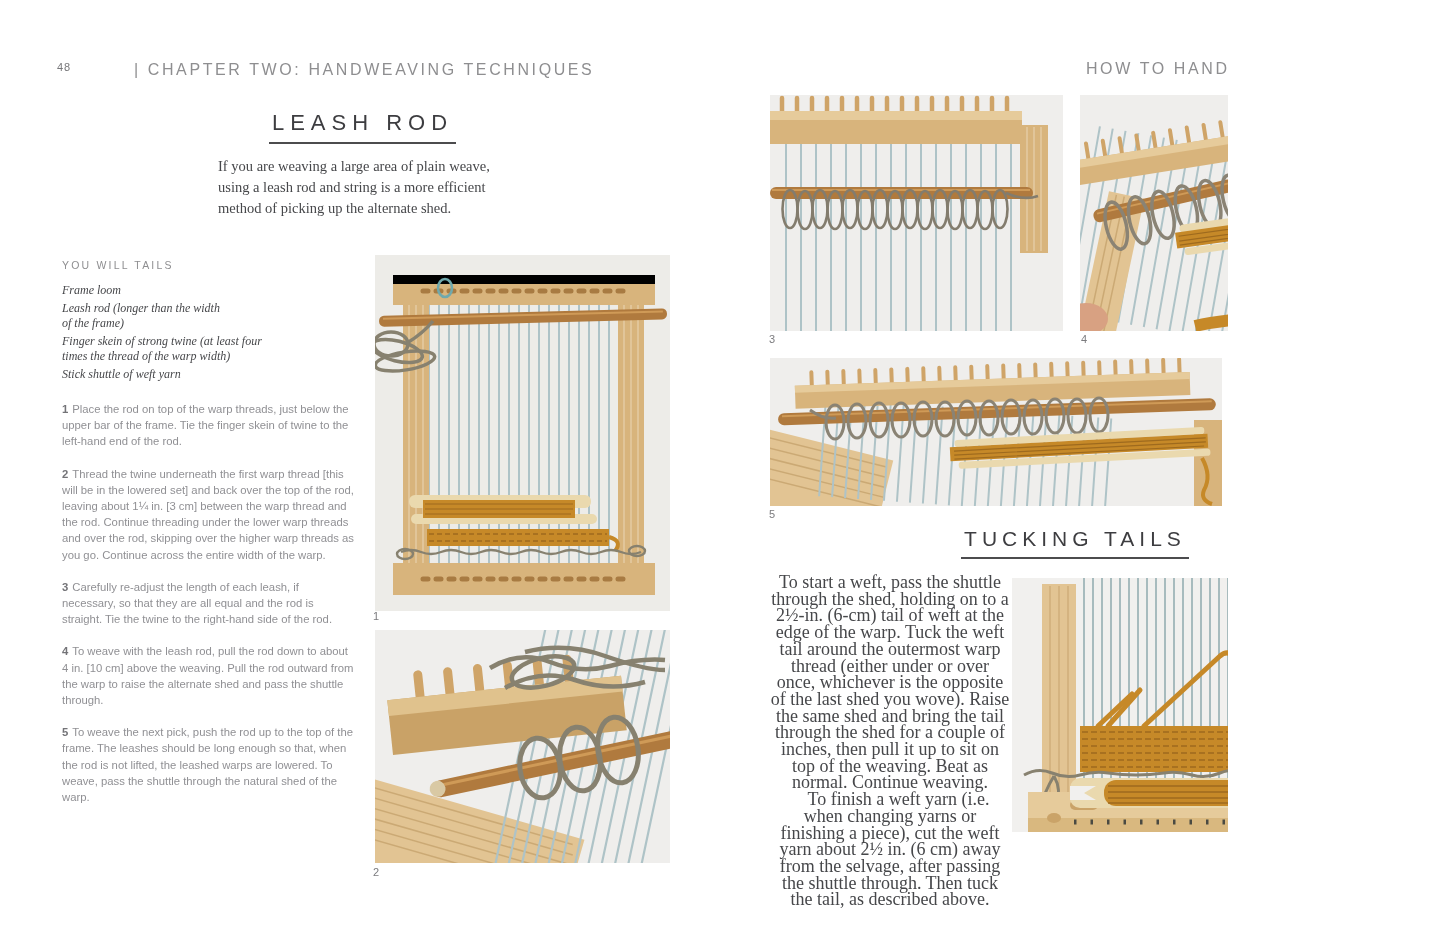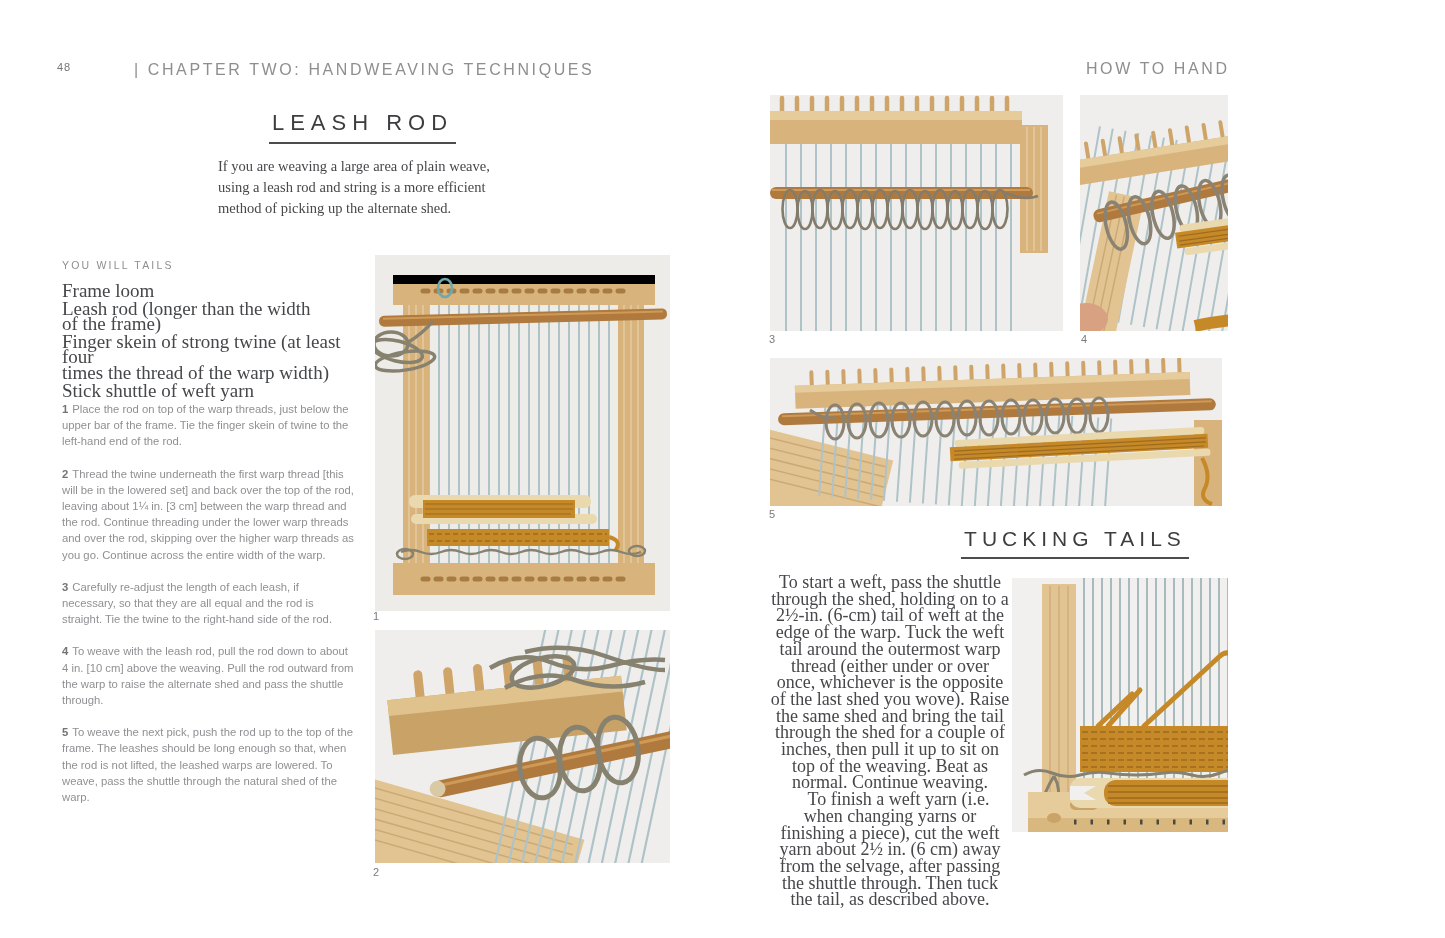--- a/index.html
+++ b/index.html
@@ -7,21 +7,21 @@
           font-family:"Liberation Sans",sans-serif;}
   .abs{position:absolute;}
   .runhead{font-size:16px;letter-spacing:2.6px;color:#8e8e90;white-space:nowrap;}
   .pagenum{font-size:11px;letter-spacing:1px;color:#77777a;}
   .sec-title{text-align:center;}
   .sec-title span{display:inline-block;font-size:22px;font-weight:400;letter-spacing:6px;
                   color:#3d3d40;border-bottom:2px solid #4c4c4e;padding:0 3px 6px 3px;white-space:nowrap;}
   .serif{font-family:"Liberation Serif","DejaVu Serif",serif;color:#46474a;}
   .intro{font-size:14.5px;line-height:1.44;}
   .ywn-h{font-size:10.5px;letter-spacing:2.2px;color:#8e8e90;}
-  .ywn{font-size:19px;line-height:15.6px;}
+  .ywn{font-size:12px;line-height:15.6px;font-style:italic;}
   .ywn div{white-space:pre-line;margin-bottom:2px;}
   .steps{font-size:11.3px;line-height:16.2px;color:#909094;}
   .step{margin-bottom:16px;}
   .step-num{font-weight:bold;color:#737377;margin-right:4px;}
   .closing{margin-top:18px;}
   .ital{font-style:italic;}
   .tuck{font-size:18px;line-height:16.7px;text-align:center;}
   .tuck .p2{text-indent:17px;margin-top:0;}
   .caption{font-size:11px;color:#7b7b7e;}
   .photo{position:absolute;background:#eeede9;overflow:hidden;}

